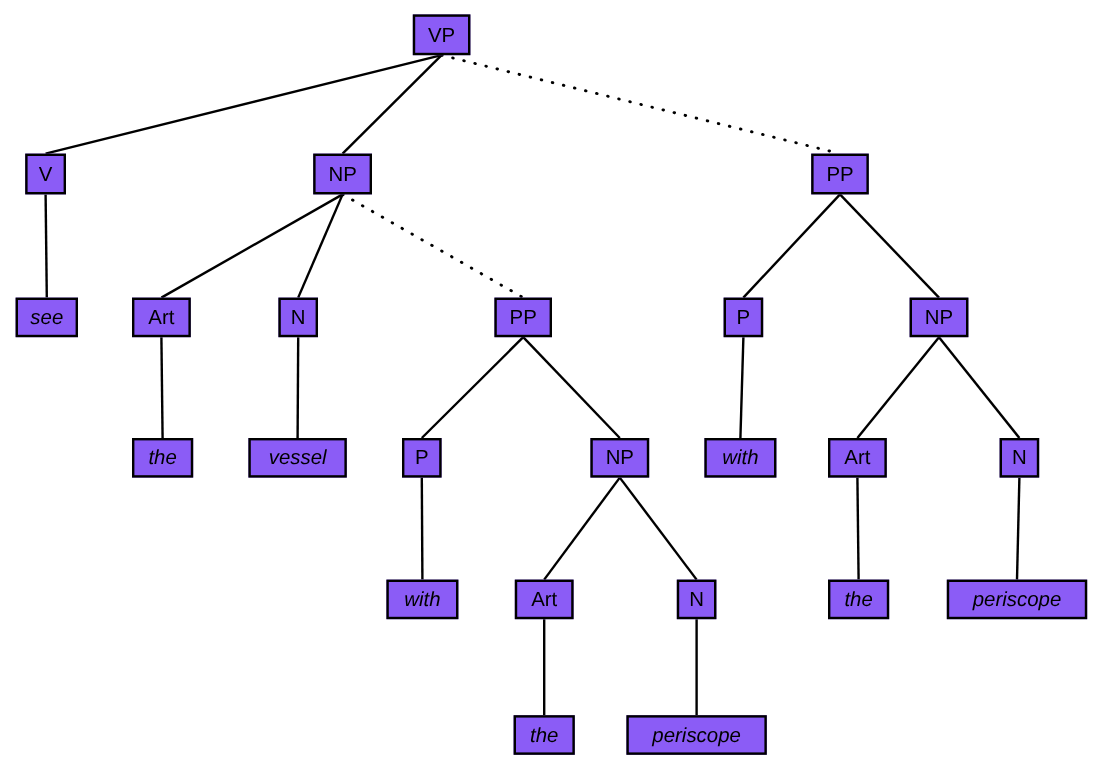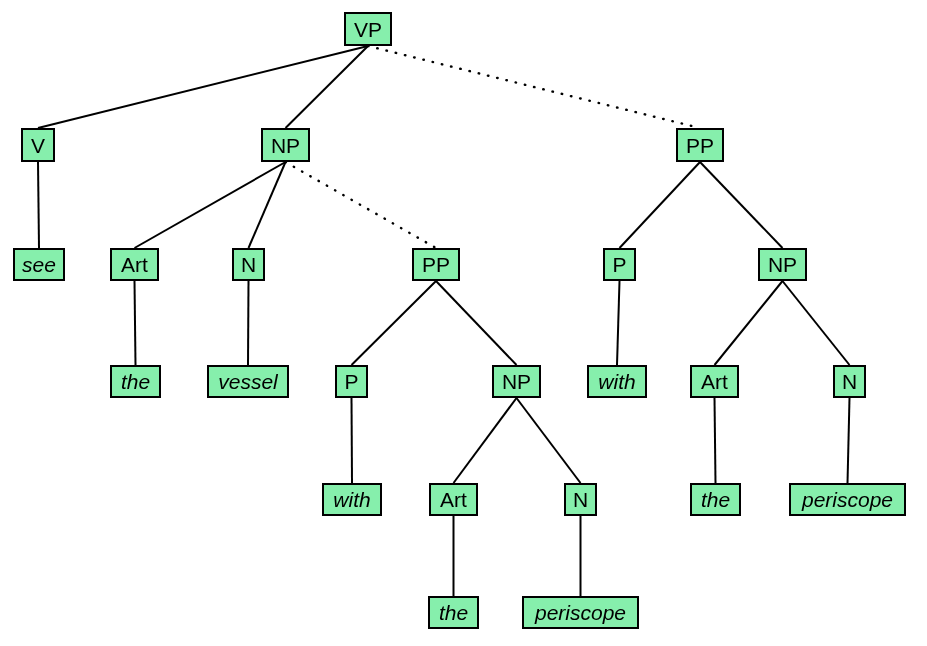--- a/index.html
+++ b/index.html
@@ -21,28 +21,28 @@
     left: 0;
     top: 0;
     width: 927px;
     height: 646px;
     pointer-events: none;
   }
   .node {
     position: absolute;
     box-sizing: border-box;
     border: 2px solid #000000;
-    background: #86efac;
+    background: #8b5cf6;
     color: #000000;
     display: flex;
     align-items: center;
     justify-content: center;
     line-height: 1;
     white-space: nowrap;
-    font-size: 21px;
+    font-size: 17px;
   }
   .node.cat {
     font-style: normal;
   }
   .node.word {
     font-style: italic;
   }
 </style>
 </head>
 <body>

